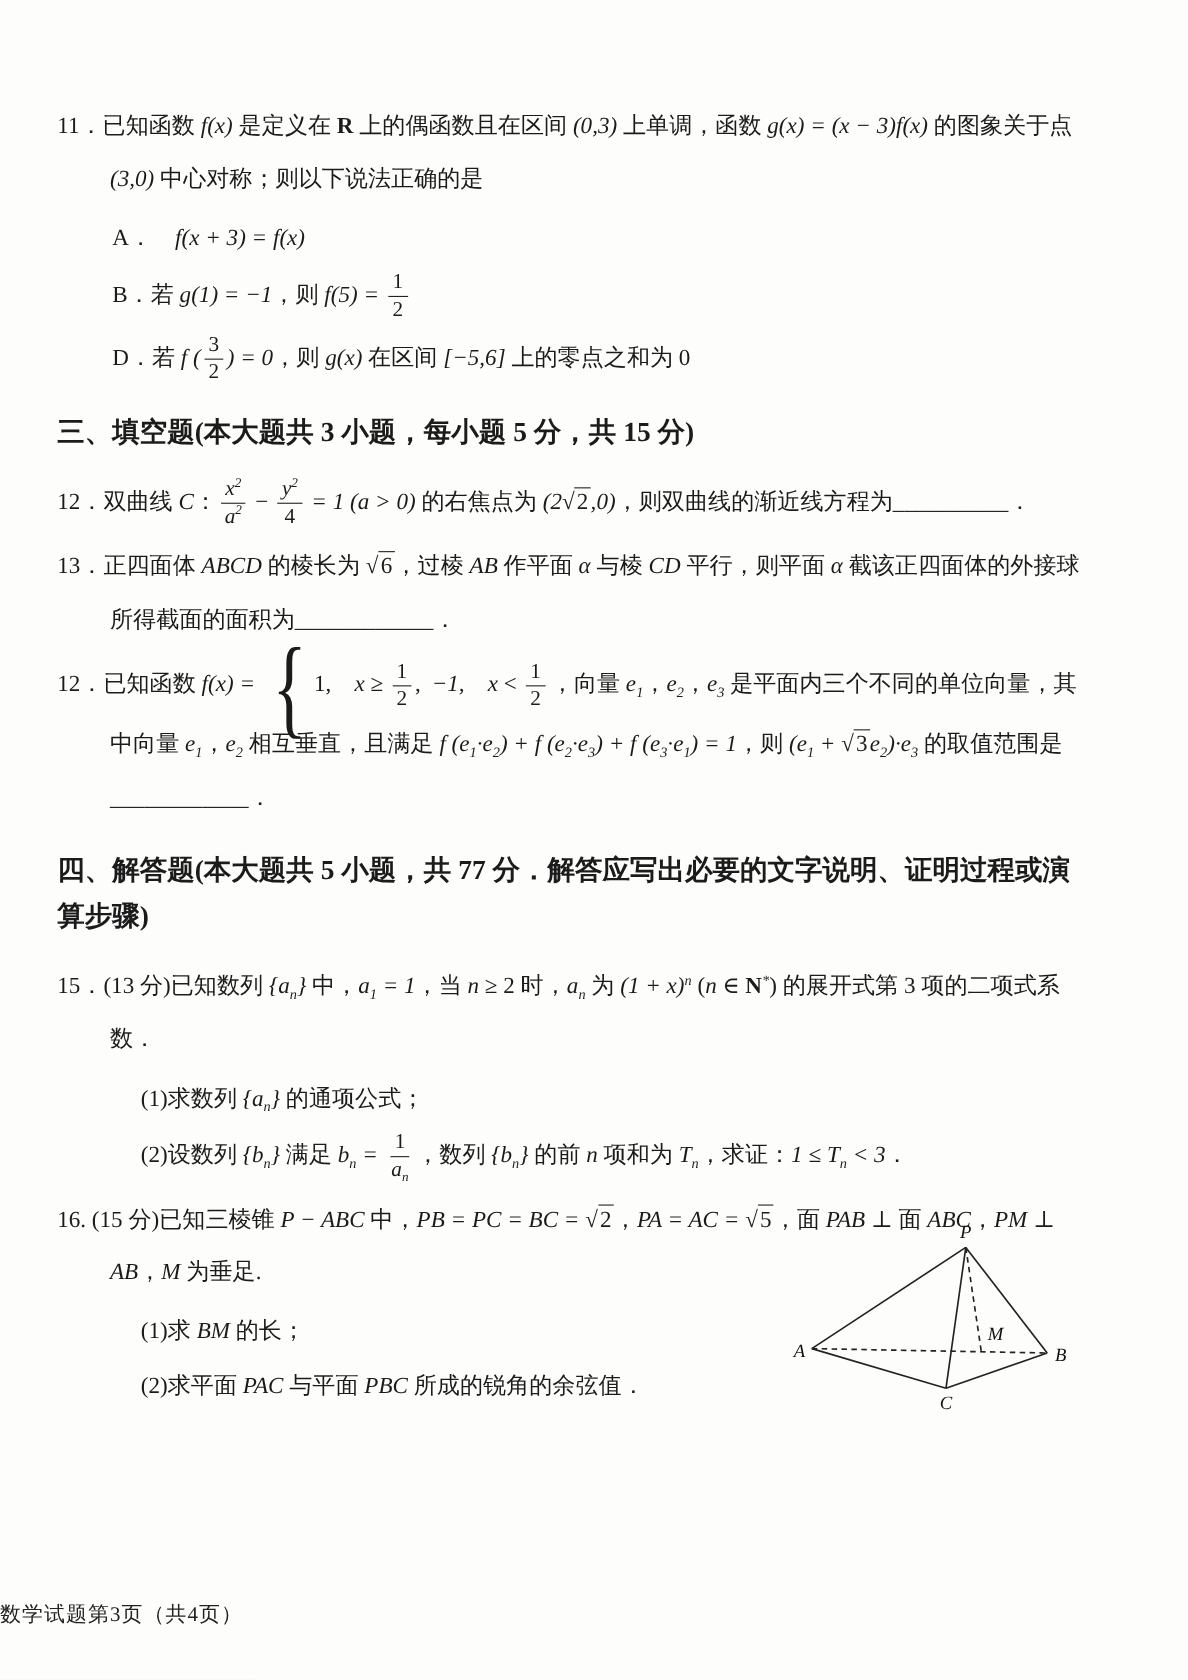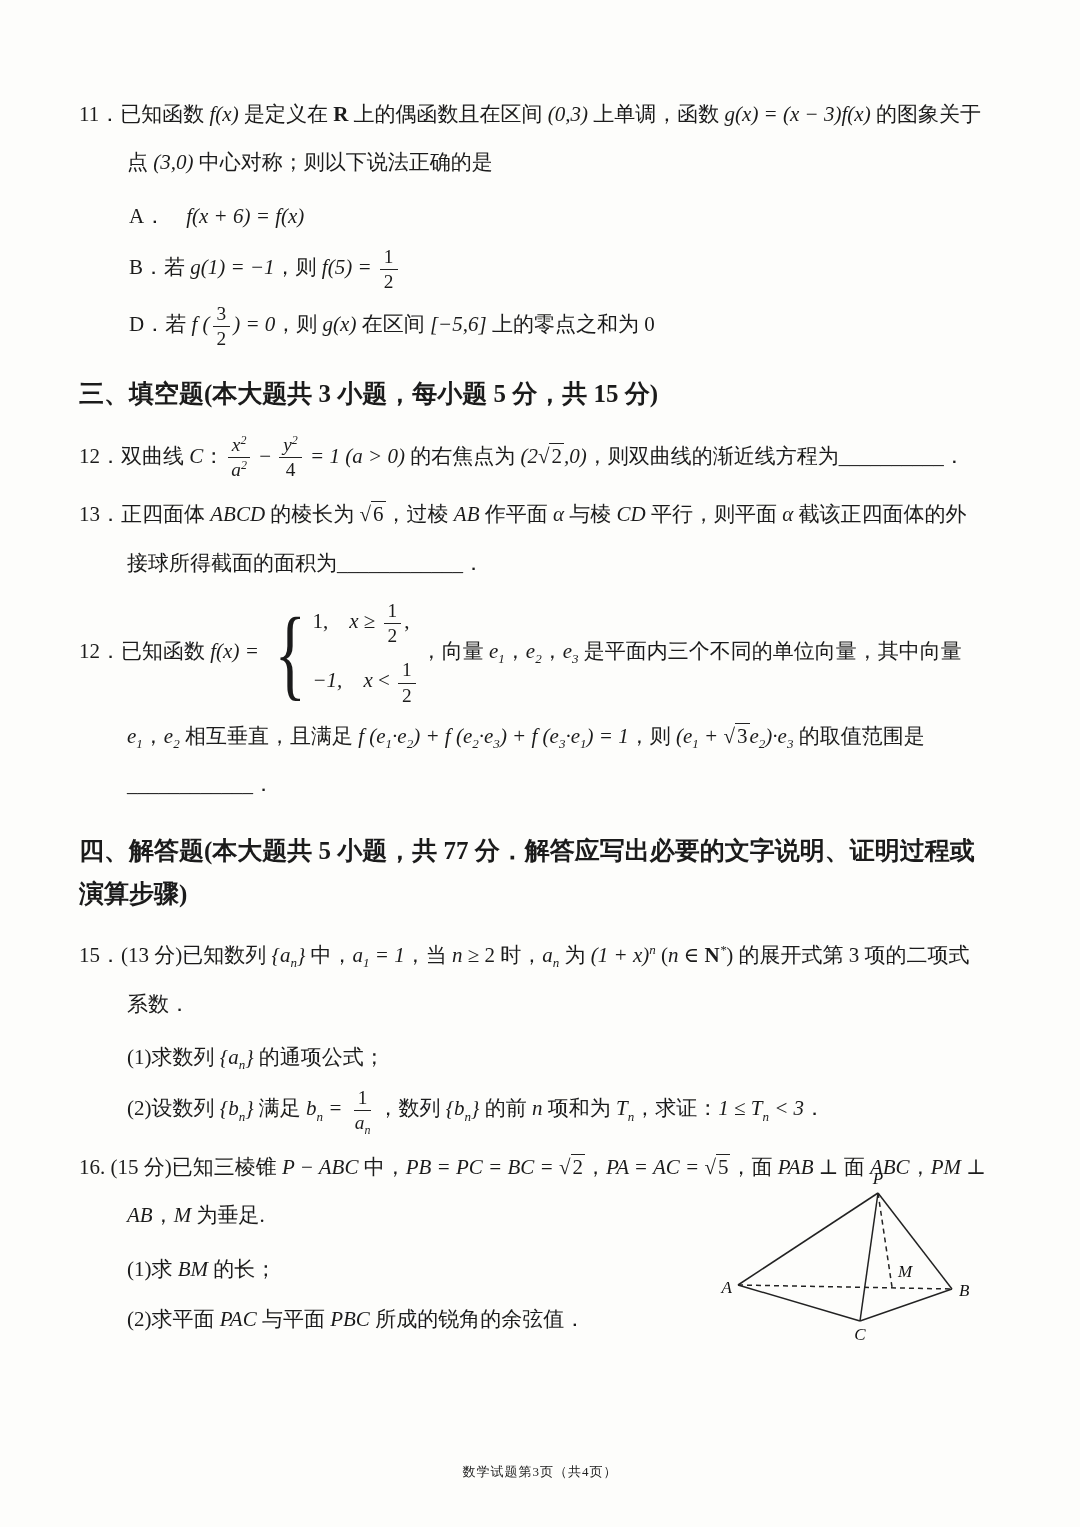--- a/index.html
+++ b/index.html
@@ -1,54 +1,54 @@
 <!DOCTYPE html>
 <html><head>
 <meta charset="utf-8">
 <style>
   *{box-sizing:border-box}
   html,body{margin:0;padding:0}
   body{background:#e9e9e9;font-family:"Liberation Serif","DejaVu Serif",serif}
   .page{width:1080px;height:1527px;margin:0 auto;background:#fdfdfb;color:#1b1b1b;position:relative;overflow:hidden}
-  .content{padding:90px 94px 0 79px;font-size:21px}
+  .content{padding:90px 94px 0 52px;font-size:21px}
   p{margin:0}
   .q{line-height:2.3;margin-bottom:8px}
   .hang{padding-left:48px;text-indent:-48px}
   .opt{margin:8px 0 8px 50px;line-height:2.0}
   .sec{font-weight:bold;margin:22px 0 16px;line-height:1.7;font-size:25px}
-  .part{margin:8px 0 8px 48px;line-height:2.0}
+  .part{margin:8px 0 8px 76px;line-height:2.0}
   .m{font-style:italic}
   .bold{font-weight:bold}
   sub,sup{font-size:.62em;font-style:italic;line-height:0}
   .frac{display:inline-flex;flex-direction:column;align-items:center;vertical-align:middle;margin:0 3px;font-size:.92em;line-height:1.25;text-indent:0}
   .frac .fn{display:block;padding:0 4px;border-bottom:1.4px solid #222}
   .frac .fd{display:block;padding:0 4px}
   .sqrt{white-space:nowrap;text-indent:0}
   .sqrt .rad{font-style:normal}
   .sqrt .radicand{border-top:1.4px solid #222;padding:0 2px}
   .cases{display:inline-flex;align-items:center;vertical-align:middle;margin:4px 2px;text-indent:0}
   .cases .brace{font-size:4.8em;font-weight:100;line-height:0;display:inline-block;transform:scaleX(.65);margin-right:-2px}
-  .cases .rows{display:inline-flex;flex-direction:column;gap:10px}
+  .cases .rows{display:inline-flex;flex-direction:row;gap:10px}
   .cases .row{line-height:1.3;white-space:nowrap}
   .q16wrap{position:relative}
   .fig{position:absolute;right:6px;top:26px}
   .fig line{stroke:#222;stroke-width:1.5}
   .fig .dash{stroke-dasharray:5 4}
   .fig text{font-family:"Liberation Serif",serif;font-style:italic;font-size:17px;fill:#111}
-  .footer{position:absolute;left:0;right:0;bottom:46px;text-align:center;font-size:13px;color:#222;letter-spacing:1px}
+  .footer{position:absolute;left:0;right:0;bottom:46px;text-align:left;font-size:19px;color:#222;letter-spacing:1px}
 </style>
 </head>
 <body>
 
 <div class="page">
   <main class="content">
 
     <section>
       <p class="q hang"><span class="t">11．已知函数 </span><span class="m">f(x)</span><span class="t"> 是定义在 </span><span class="bold">R</span><span class="t"> 上的偶函数且在区间 </span><span class="m">(0,3)</span><span class="t"> 上单调，函数 </span><span class="m">g(x) = (x − 3)f(x)</span><span class="t"> 的图象关于点 </span><span class="m">(3,0)</span><span class="t"> 中心对称；则以下说法正确的是</span></p>
-      <p class="opt"><span class="t">A．　</span><span class="m">f(x + 6) = f(x)</span></p>
+      <p class="opt"><span class="t">A．　</span><span class="m">f(x + 3) = f(x)</span></p>
       <p class="opt"><span class="t">B．若 </span><span class="m">g(1) = −1</span><span class="t">，则 </span><span class="m">f(5) = </span><span class="frac">
             <span class="fn"><span class="t">1</span></span>
             <span class="fd"><span class="t">2</span></span>
           </span></p>
       <p class="opt"><span class="t">D．若 </span><span class="m">f (</span><span class="frac">
             <span class="fn"><span class="t">3</span></span>
             <span class="fd"><span class="t">2</span></span>
           </span><span class="m">) = 0</span><span class="t">，则 </span><span class="m">g(x)</span><span class="t"> 在区间 </span><span class="m">[−5,6]</span><span class="t"> 上的零点之和为 0</span></p>
     </section>
 

